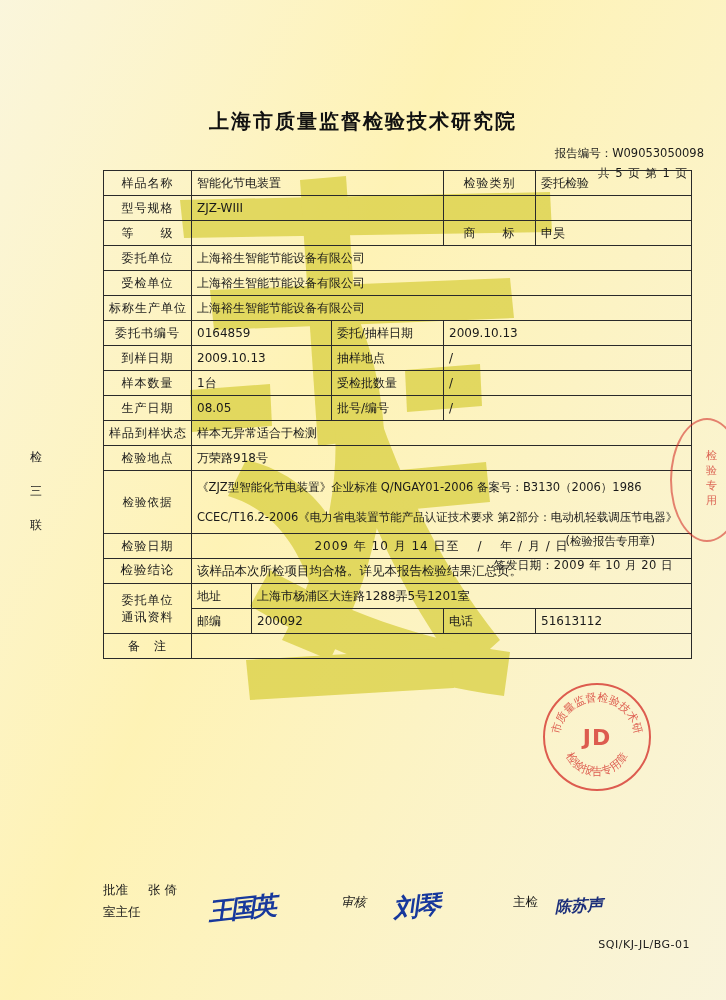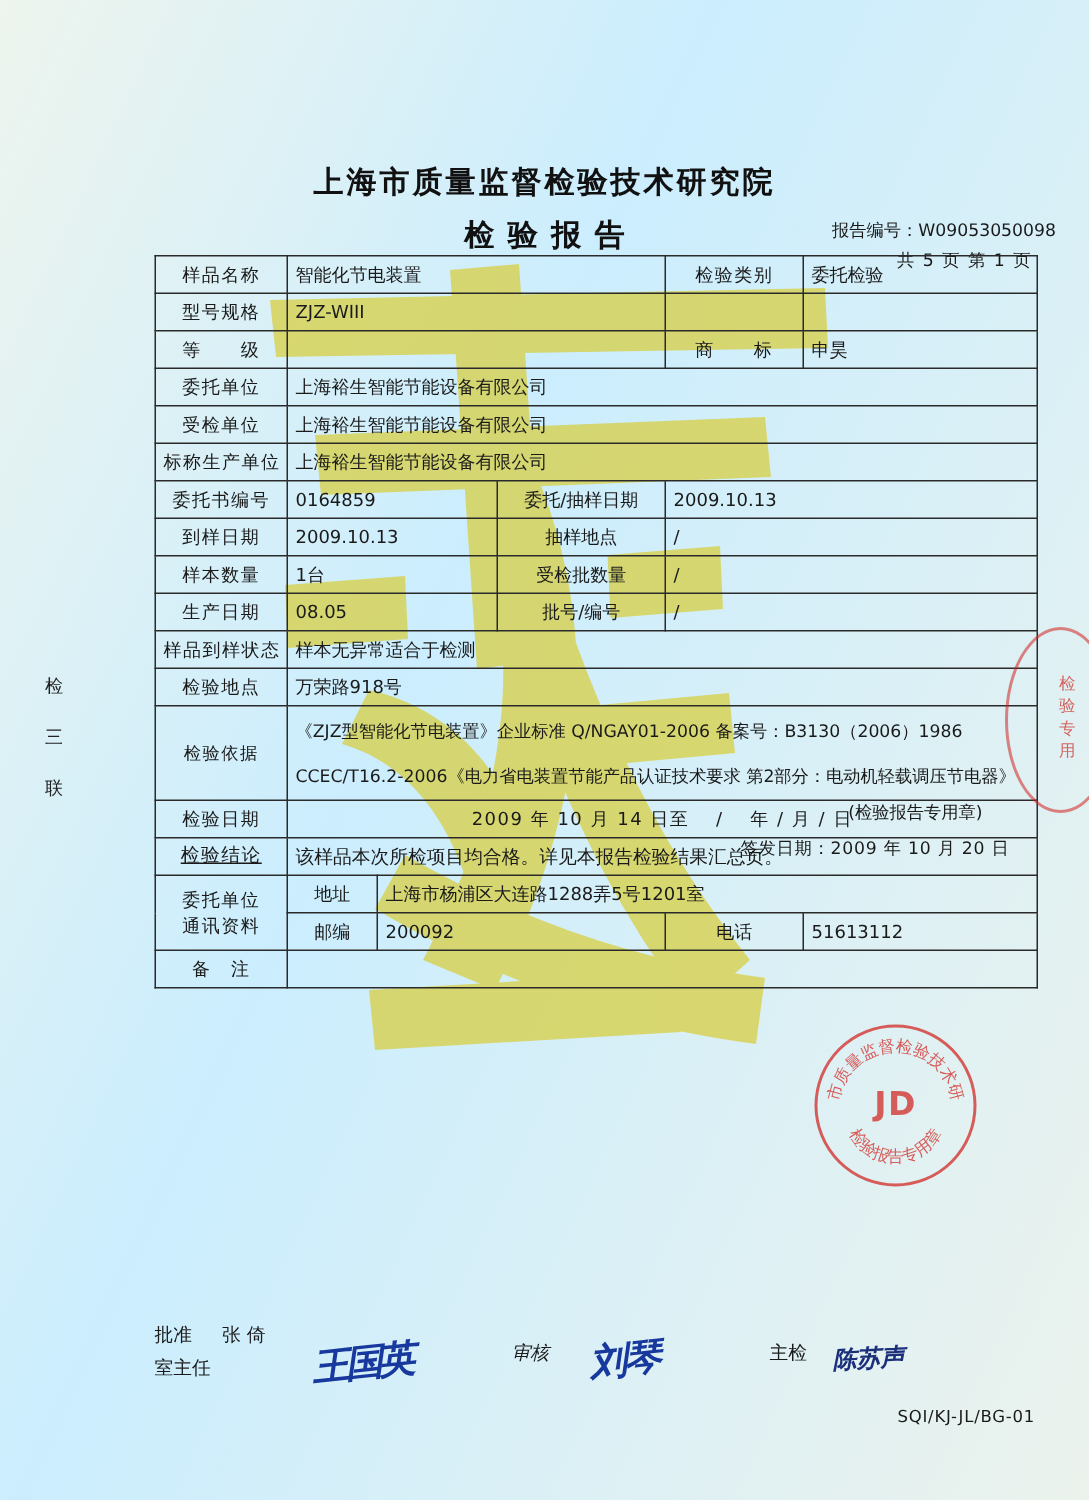--- a/index.html
+++ b/index.html
@@ -11,21 +11,21 @@
     width: 726px;
     height: 1000px;
     position: relative;
     font-family: "DejaVu Sans", "Liberation Sans", sans-serif;
     overflow: hidden;
     color: #1a1a1a;
   }
   .page {
     position: absolute;
     inset: 0;
-    background: #7dd3fc;
+    background: #fde047;
   }
   
   .paper-tint {
     position: absolute;
     inset: 0;
     background:
       linear-gradient(115deg, rgba(250,248,236,0.9) 0%, rgba(255,255,255,0.6) 40%, rgba(248,246,235,0.9) 100%);
     pointer-events: none;
   }
 
@@ -101,21 +101,21 @@
   }
   .lbl {
     text-align: center;
     letter-spacing: 1px;
     white-space: nowrap;
   }
   .val {
     text-align: left;
     padding-left: 8px;
   }
-  .ctr { text-align: center; }
+  .ctr { }
   .tall { height: 34px; }
 
   .basis-cell {
     height: 120px;
     vertical-align: middle;
     line-height: 30px;
     font-size: 11.5px;
     padding-left: 10px;
   }
   .basis-line { white-space: nowrap; }
@@ -272,21 +272,20 @@
       <path d="M120,430 C190,470 270,500 360,512 L354,556 C258,544 176,510 100,466 Z"></path>
       <path d="M40,250 L120,244 L122,286 L42,292 Z"></path>
       <path d="M255,230 L330,224 L332,266 L257,272 Z"></path>
       <path d="M250,330 L336,322 L340,362 L254,370 Z"></path>
       <path d="M96,520 L300,508 L304,548 L100,560 Z"></path>
     </g>
   </svg>
 
   <div class="header">
     <div class="org-title">上海市质量监督检验技术研究院</div>
-    <div class="doc-title">检验报告</div>
     <div class="report-no">报告编号：W09053050098</div>
     <div class="page-no">共 5 页 第 1 页</div>
   </div>
 
   <div class="side-text">检 三 联</div>
 
   <table class="tbl">
     <colgroup>
       <col style="width:88px">
       <col style="width:60px">
@@ -366,21 +365,21 @@
           <div class="basis-line">CCEC/T16.2-2006《电力省电装置节能产品认证技术要求 第2部分：电动机轻载调压节电器》</div>
         </td>
       </tr>
 
       <tr>
         <td class="lbl tall">检验日期</td>
         <td class="date-row-val tall" colspan="5">2009 年 10 月 14 日至 　/　 年 / 月 / 日</td>
       </tr>
 
       <tr>
-        <td class="lbl concl-cell" style="padding-top:0;vertical-align:middle;text-decoration:underline;">检验结论</td>
+        <td class="lbl concl-cell" style="padding-top:0;vertical-align:middle;">检验结论</td>
         <td class="concl-cell" colspan="5">
           <div>该样品本次所检项目均合格。详见本报告检验结果汇总页。</div>
           <div class="concl-seal-line">(检验报告专用章)</div>
           <div class="concl-sign-line">签发日期：2009 年 10 月 20 日</div>
         </td>
       </tr>
 
       <tr>
         <td class="lbl" rowspan="2">
           <div>委托单位</div>

